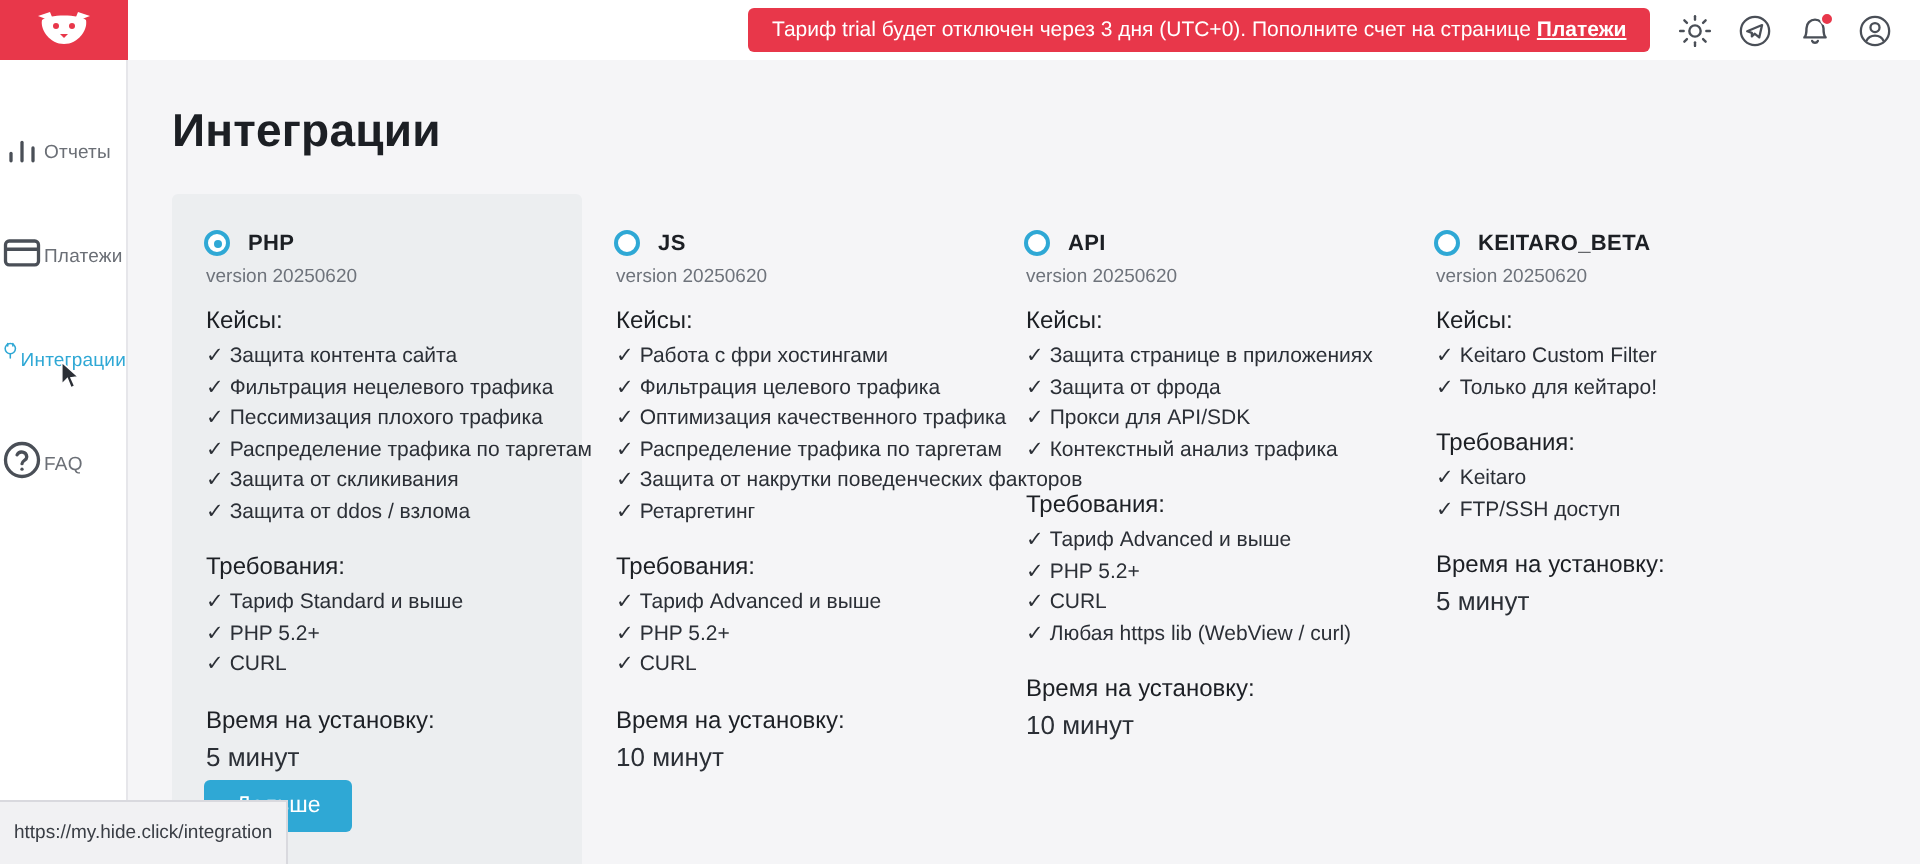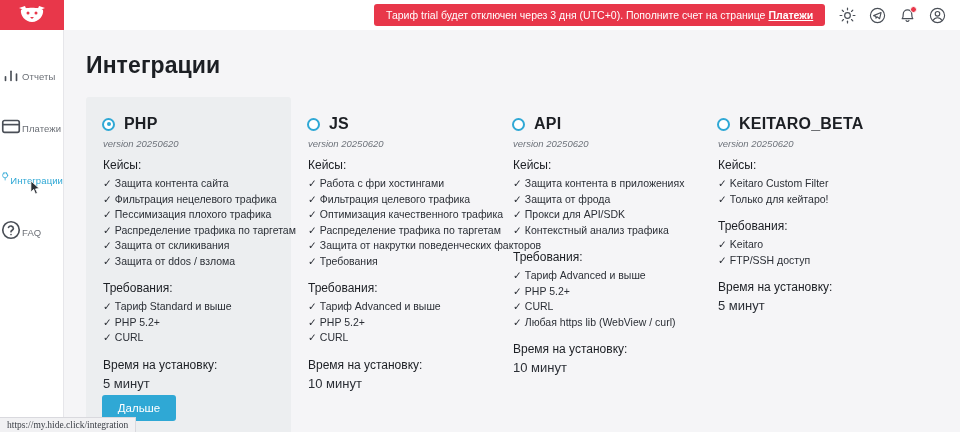--- a/index.html
+++ b/index.html
@@ -177,30 +177,29 @@
   }
   .radio.on::after {
     content: "";
     position: absolute;
     left: 2.5px; top: 2.5px;
     width: 4px; height: 4px;
     border-radius: 50%;
     background: #2fa8d5;
   }
   .card-title {
-    font-size: 16px;
+    font-size: 11px;
     font-weight: bold;
     color: #1c1f24;
     letter-spacing: .2px;
   }
   .card-version {
     font-size: 9.5px;
     color: #6e737b;
     margin: 0 0 9px 1px;
-    font-style: italic;
   }
   .sec-title {
     font-size: 12px;
     font-weight: normal;
     color: #1c1f24;
     margin: 0 0 4px 1px;
   }
   .sec-title.spaced { margin-top: 12px; }
   ul.sec-list {
     list-style: none;
@@ -231,31 +230,30 @@
     border-radius: 3px;
     font-size: 11.5px;
     font-family: "Liberation Sans", sans-serif;
     cursor: pointer;
   }
 
   
   .statusbar {
     position: absolute;
     left: 0; bottom: 0;
-    height: 15px;
+    height: 32px;
     background: #f1f1f3;
     border-top: 1px solid #d9d9de;
     border-right: 1px solid #d9d9de;
     color: #3a3e45;
     font-size: 9.5px;
     display: flex;
     align-items: center;
     padding: 0 7px;
     z-index: 20;
-    font-family: Liberation Serif, serif;
   }
 </style>
 </head>
 <body>
 
 <div id="app">
 
   <div class="sidebar">
     <div class="logo">
       <svg class="logo-fox" viewBox="0 0 30 20">
@@ -411,21 +409,21 @@
           </div>
           <div class="card-version">version 20250620</div>
 
           <div class="sec-title">Кейсы:</div>
           <ul class="sec-list">
             <li><span class="chk">✓</span><span>Работа с фри хостингами</span></li>
             <li><span class="chk">✓</span><span>Фильтрация целевого трафика</span></li>
             <li><span class="chk">✓</span><span>Оптимизация качественного трафика</span></li>
             <li><span class="chk">✓</span><span>Распределение трафика по таргетам</span></li>
             <li><span class="chk">✓</span><span>Защита от накрутки поведенческих факторов</span></li>
-            <li><span class="chk">✓</span><span>Требования</span></li>
+            <li><span class="chk">✓</span><span>Ретаргетинг</span></li>
           </ul>
 
           <div class="sec-title spaced">Требования:</div>
           <ul class="sec-list">
             <li><span class="chk">✓</span><span>Тариф Advanced и выше</span></li>
             <li><span class="chk">✓</span><span>PHP 5.2+</span></li>
             <li><span class="chk">✓</span><span>CURL</span></li>
           </ul>
 
           <div class="sec-title spaced">Время на установку:</div>
@@ -434,21 +432,21 @@
 
         <div class="card">
           <div class="card-head">
             <span class="radio"></span>
             <span class="card-title">API</span>
           </div>
           <div class="card-version">version 20250620</div>
 
           <div class="sec-title">Кейсы:</div>
           <ul class="sec-list">
-            <li><span class="chk">✓</span><span>Защита контента в приложениях</span></li>
+            <li><span class="chk">✓</span><span>Защита странице в приложениях</span></li>
             <li><span class="chk">✓</span><span>Защита от фрода</span></li>
             <li><span class="chk">✓</span><span>Прокси для API/SDK</span></li>
             <li><span class="chk">✓</span><span>Контекстный анализ трафика</span></li>
           </ul>
 
           <div class="sec-title spaced">Требования:</div>
           <ul class="sec-list">
             <li><span class="chk">✓</span><span>Тариф Advanced и выше</span></li>
             <li><span class="chk">✓</span><span>PHP 5.2+</span></li>
             <li><span class="chk">✓</span><span>CURL</span></li>

